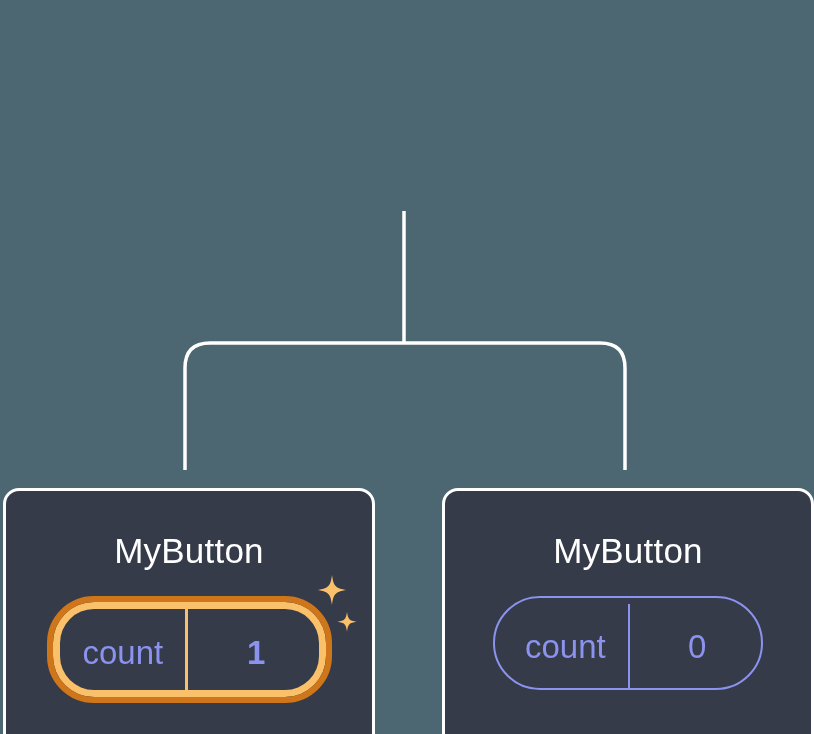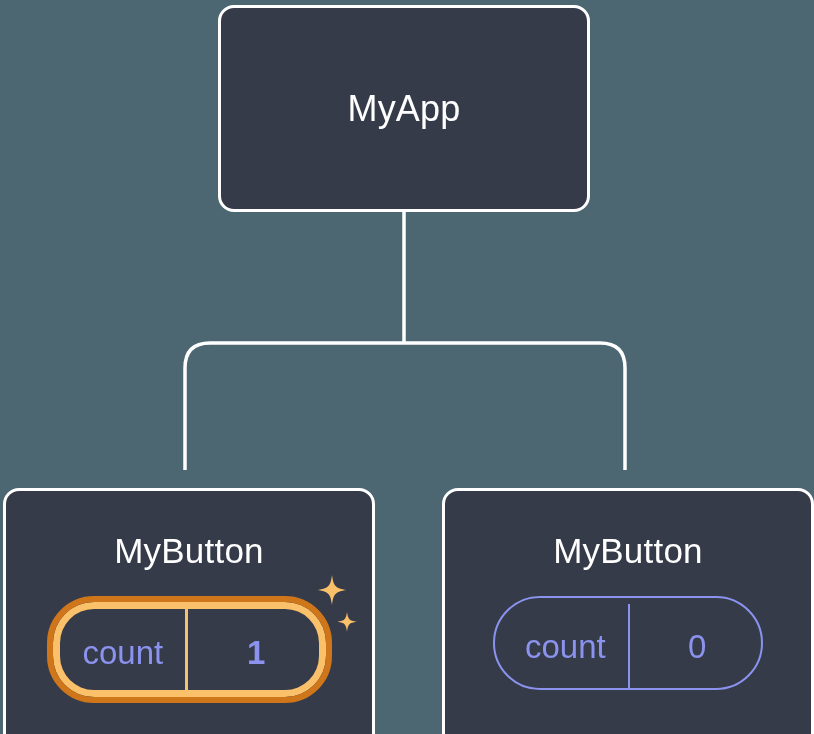--- a/index.html
+++ b/index.html
@@ -137,23 +137,20 @@
 </head>
 <body>
 
 <div id="stage">
 
   <svg id="connectors" viewBox="0 0 814 734" width="814" height="734" fill="none" xmlns="http://www.w3.org/2000/svg" aria-hidden="true">
     <path d="M404 211 L404 343" stroke="#ffffff" stroke-width="3.5" stroke-linecap="butt"></path>
     <path d="M185 470 L185 368 Q185 343 210 343 L600 343 Q625 343 625 368 L625 470" stroke="#ffffff" stroke-width="3.5" fill="none" stroke-linecap="butt" stroke-linejoin="round"></path>
   </svg>
 
-  <div class="node node-root">
-    <div class="node-title">MyApp</div>
-  </div>
 
   <div class="node node-child node-child-left">
     <div class="node-title">MyButton</div>
 
     <div class="pill-wrap">
       <div class="pill pill-hl">
         <div class="pill-cell pill-key">count</div>
         <div class="pill-cell pill-value">1</div>
       </div>
 

